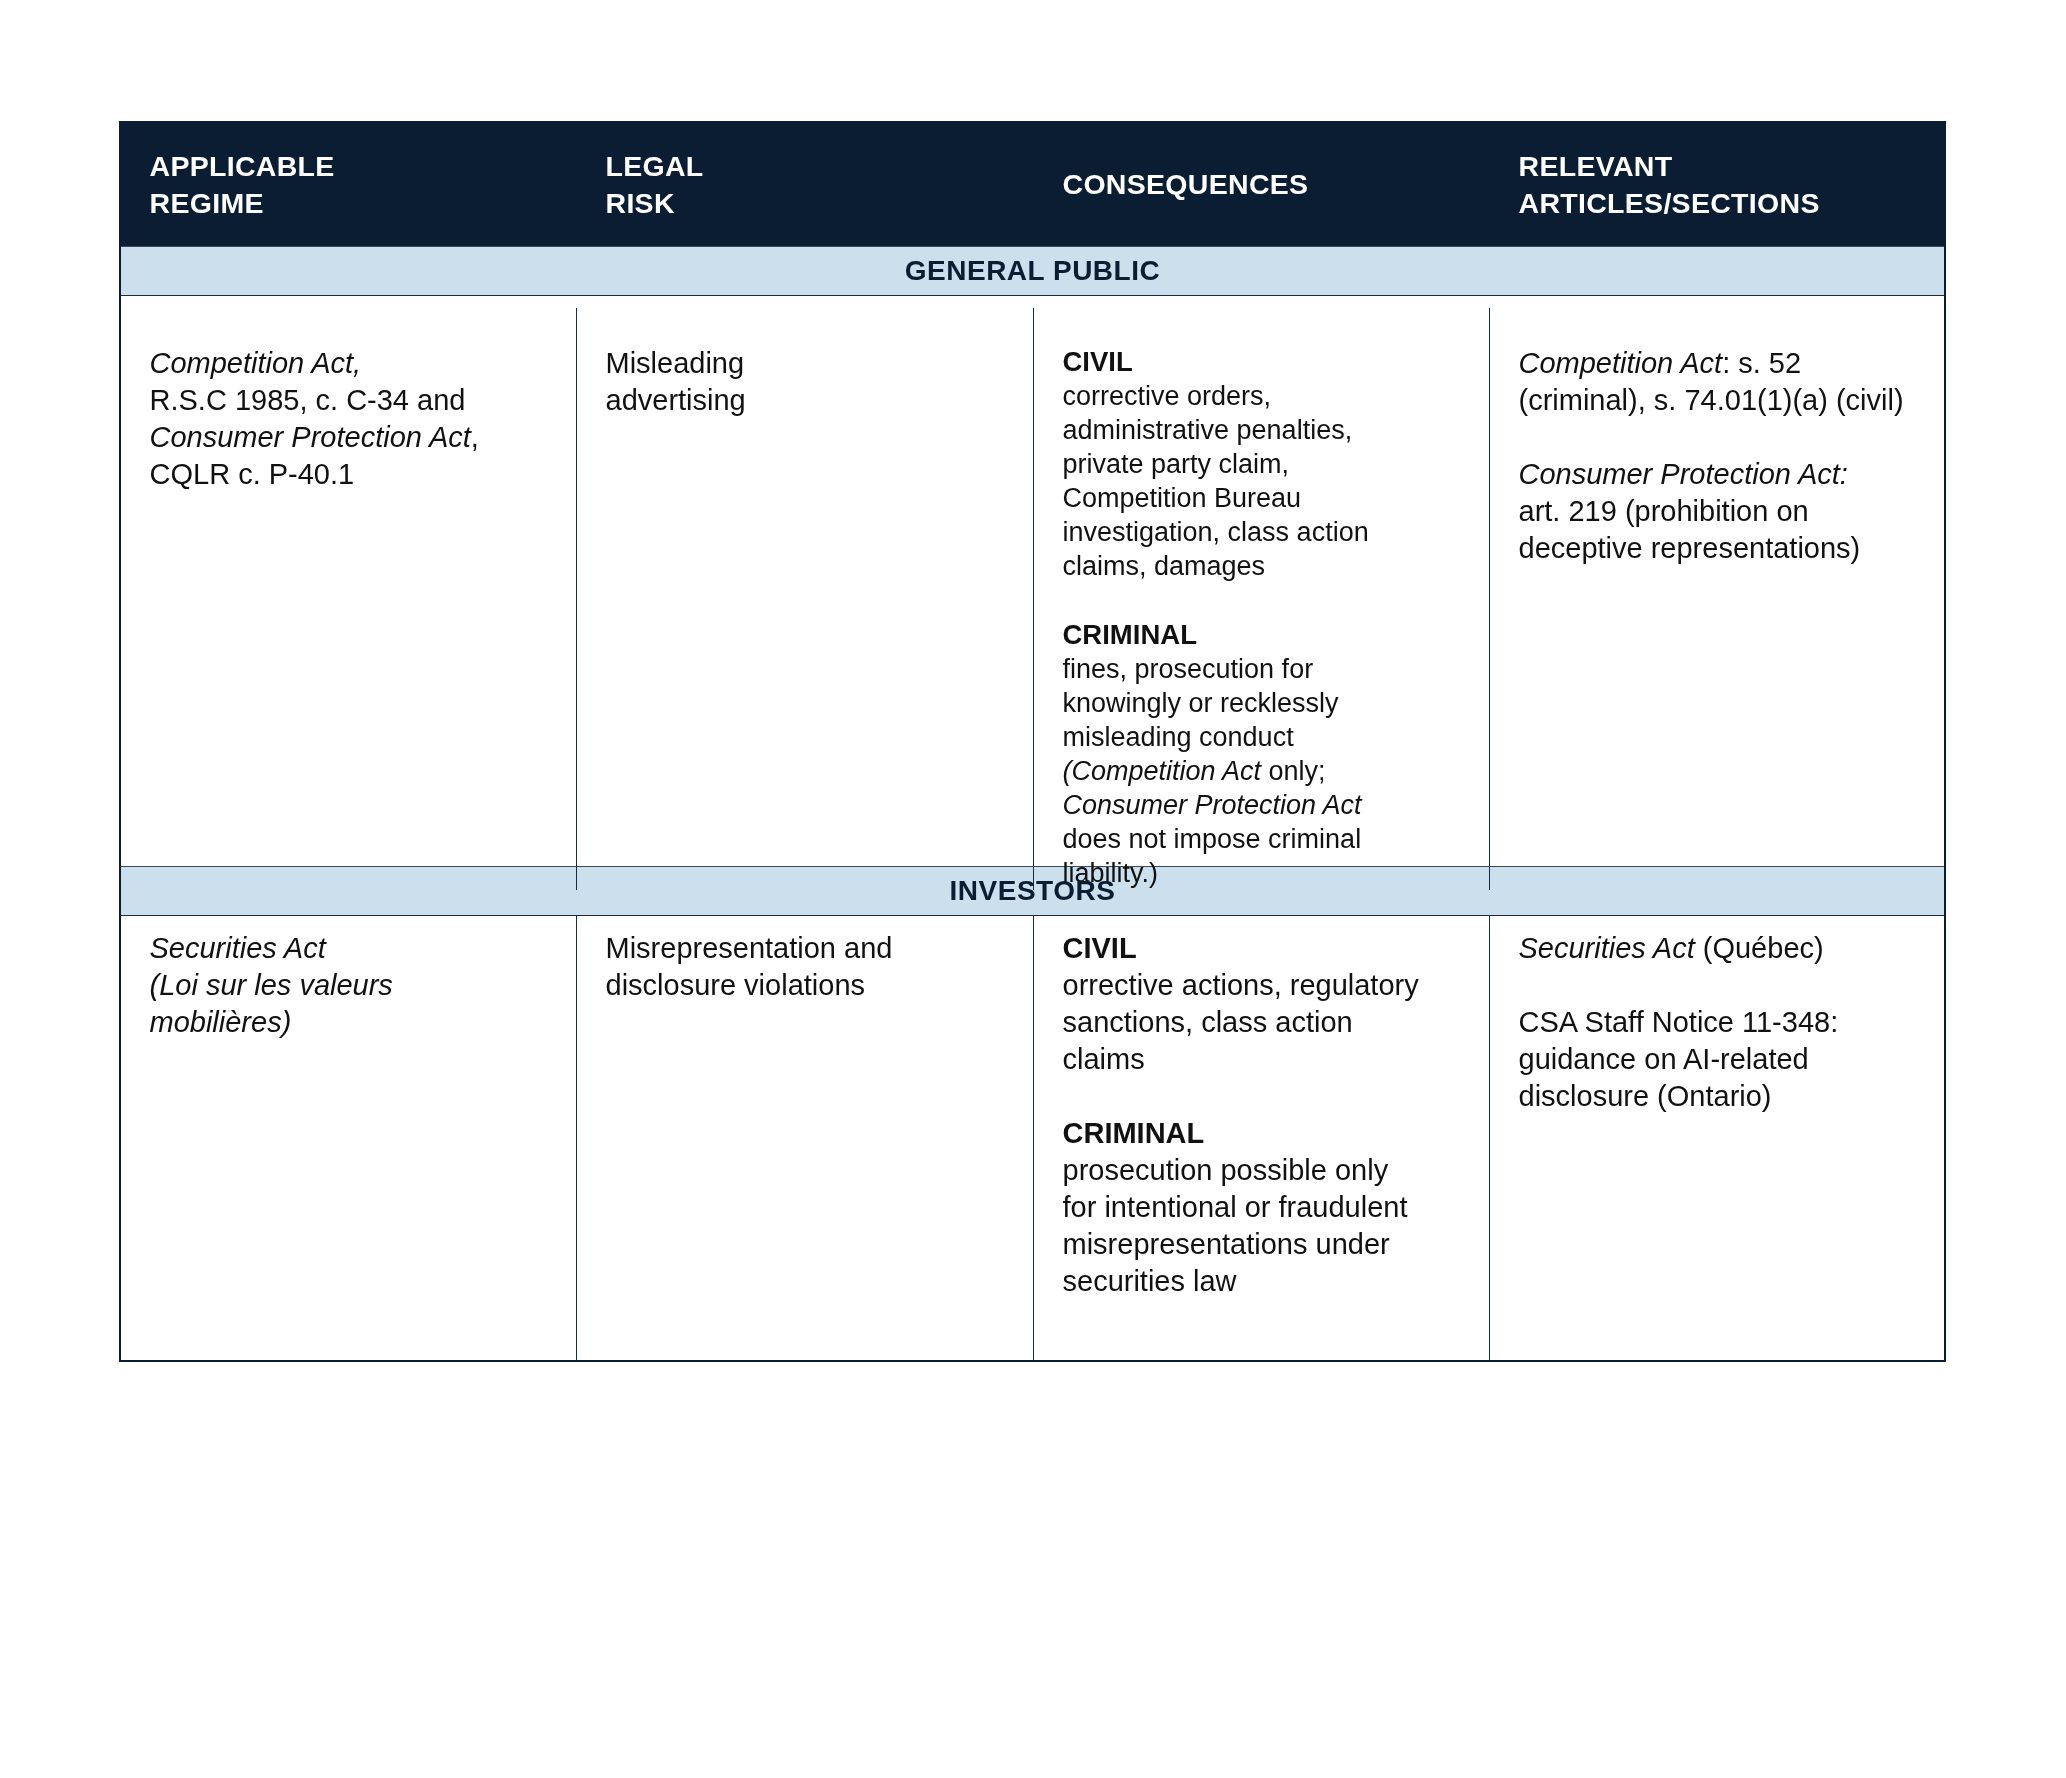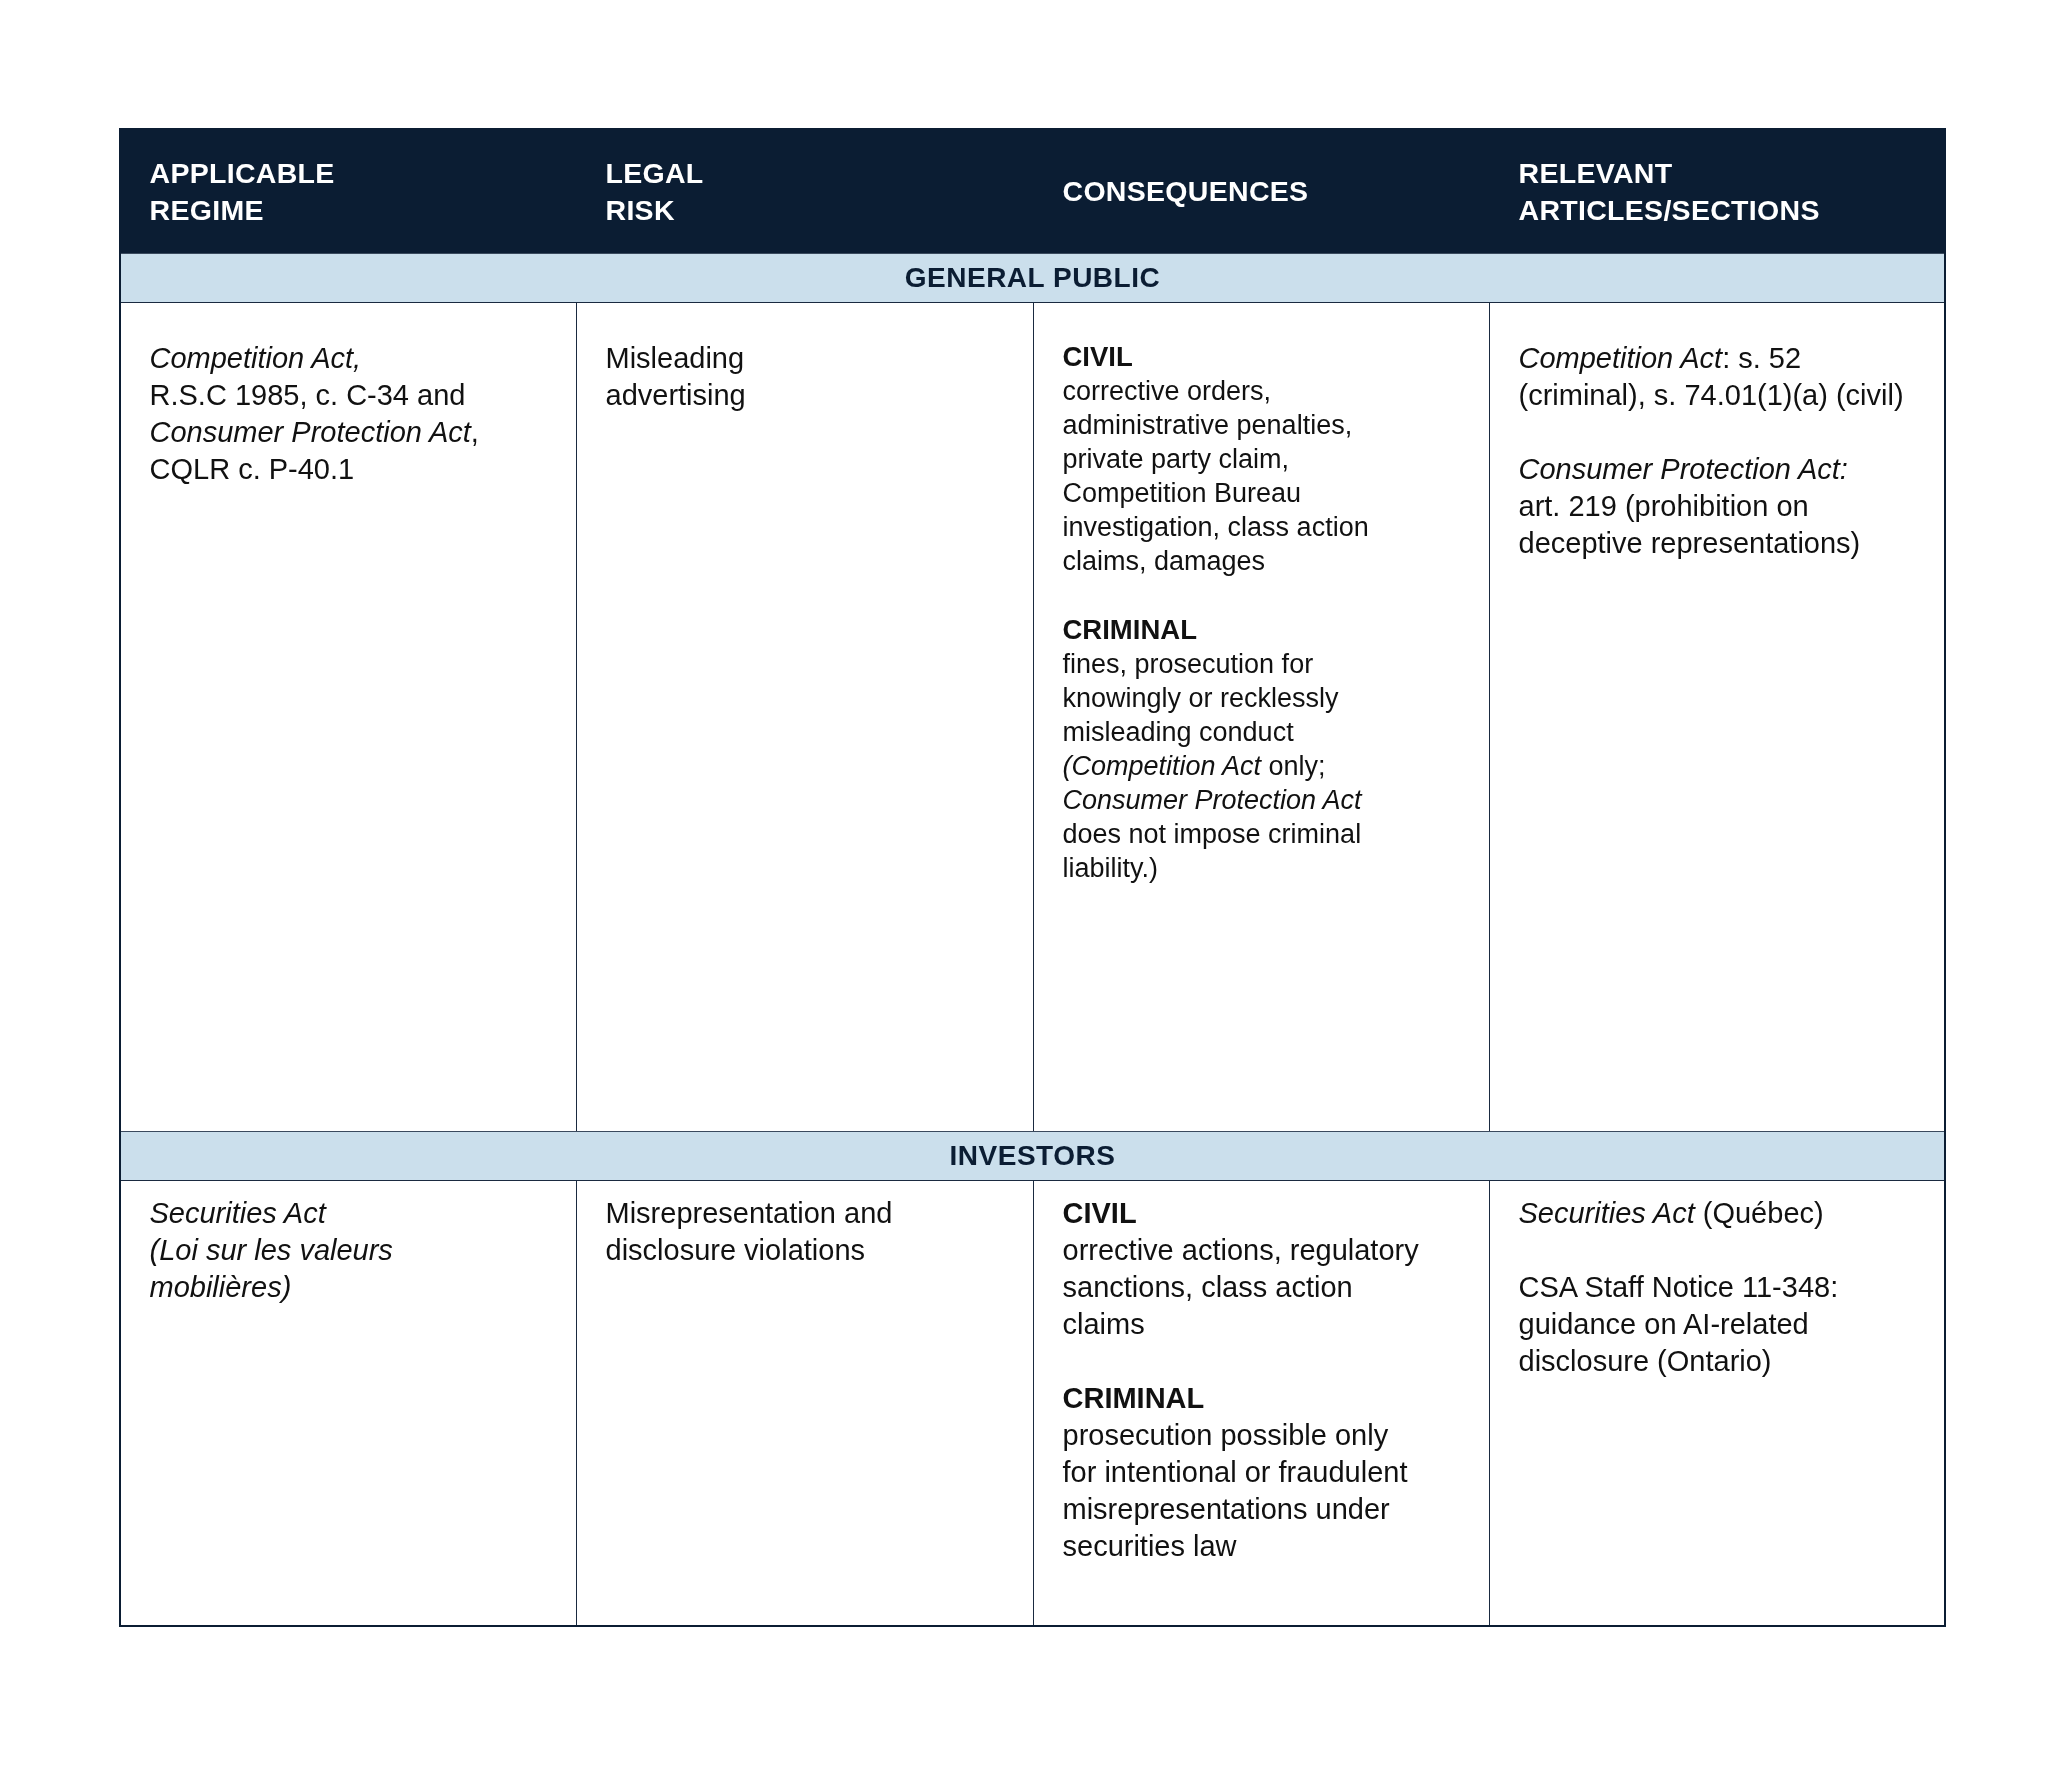--- a/index.html
+++ b/index.html
@@ -1,28 +1,28 @@
 <!DOCTYPE html>
 <html style="font-size:14.7px"><head>
 <meta charset="utf-8">
 <style>
   html, body { margin: 0; padding: 0; background: #ffffff; }
   body { width: 2066px; height: 1779px; position: relative; overflow: hidden;
          font-family: "Liberation Sans", "DejaVu Sans", sans-serif; color: #111111; }
-  .table { position: absolute; left: 119px; top: 128px; width: 1827px;
+  .table { position: absolute; left: 119px; top: 121px; width: 1827px;
            border: 2.8px solid #0b1d33; box-sizing: border-box; }
   .hdr { display: grid; grid-template-columns: 456px 457px 456px 1fr; height: 123px;
          background: #0b1d33; color: #ffffff; }
   .hdr .th { display: flex; align-items: center; padding-left: 28.5px; font-weight: bold;
              font-size: 28.5px; line-height: 37px; letter-spacing: 0.3px; white-space: pre-line; }
   .band { height: 50px; background: #cbdfec; border-top: 1.8px solid #3a4a5e; border-bottom: 1.8px solid #1a2a40;
           box-sizing: border-box; display: flex; align-items: center; justify-content: center;
           font-weight: bold; font-size: 28px; color: #0b1d33; letter-spacing: 0.5px; }
   .row { display: grid; grid-template-columns: 456px 457px 456px 1fr; }
-  .row1 { height: 828px; }
+  .row1 { height: 558px; margin-top: 12px; }
   .row2 { height: 444px; }
   .td { border-right: 1.8px solid #1a2a40; padding: 37px 27.5px 0 28.5px; box-sizing: border-box;
         font-size: 29px; line-height: 37px; color: #111111; }
   .td:last-child { border-right: none; }
   .row2 .td { padding-top: 14px; }
   .it { font-style: italic; }
   .b { font-weight: bold; }
   .small { font-size: 27px; line-height: 34px; }
   .gap { height: 37px; }
   .gap-sm { height: 35px; }

